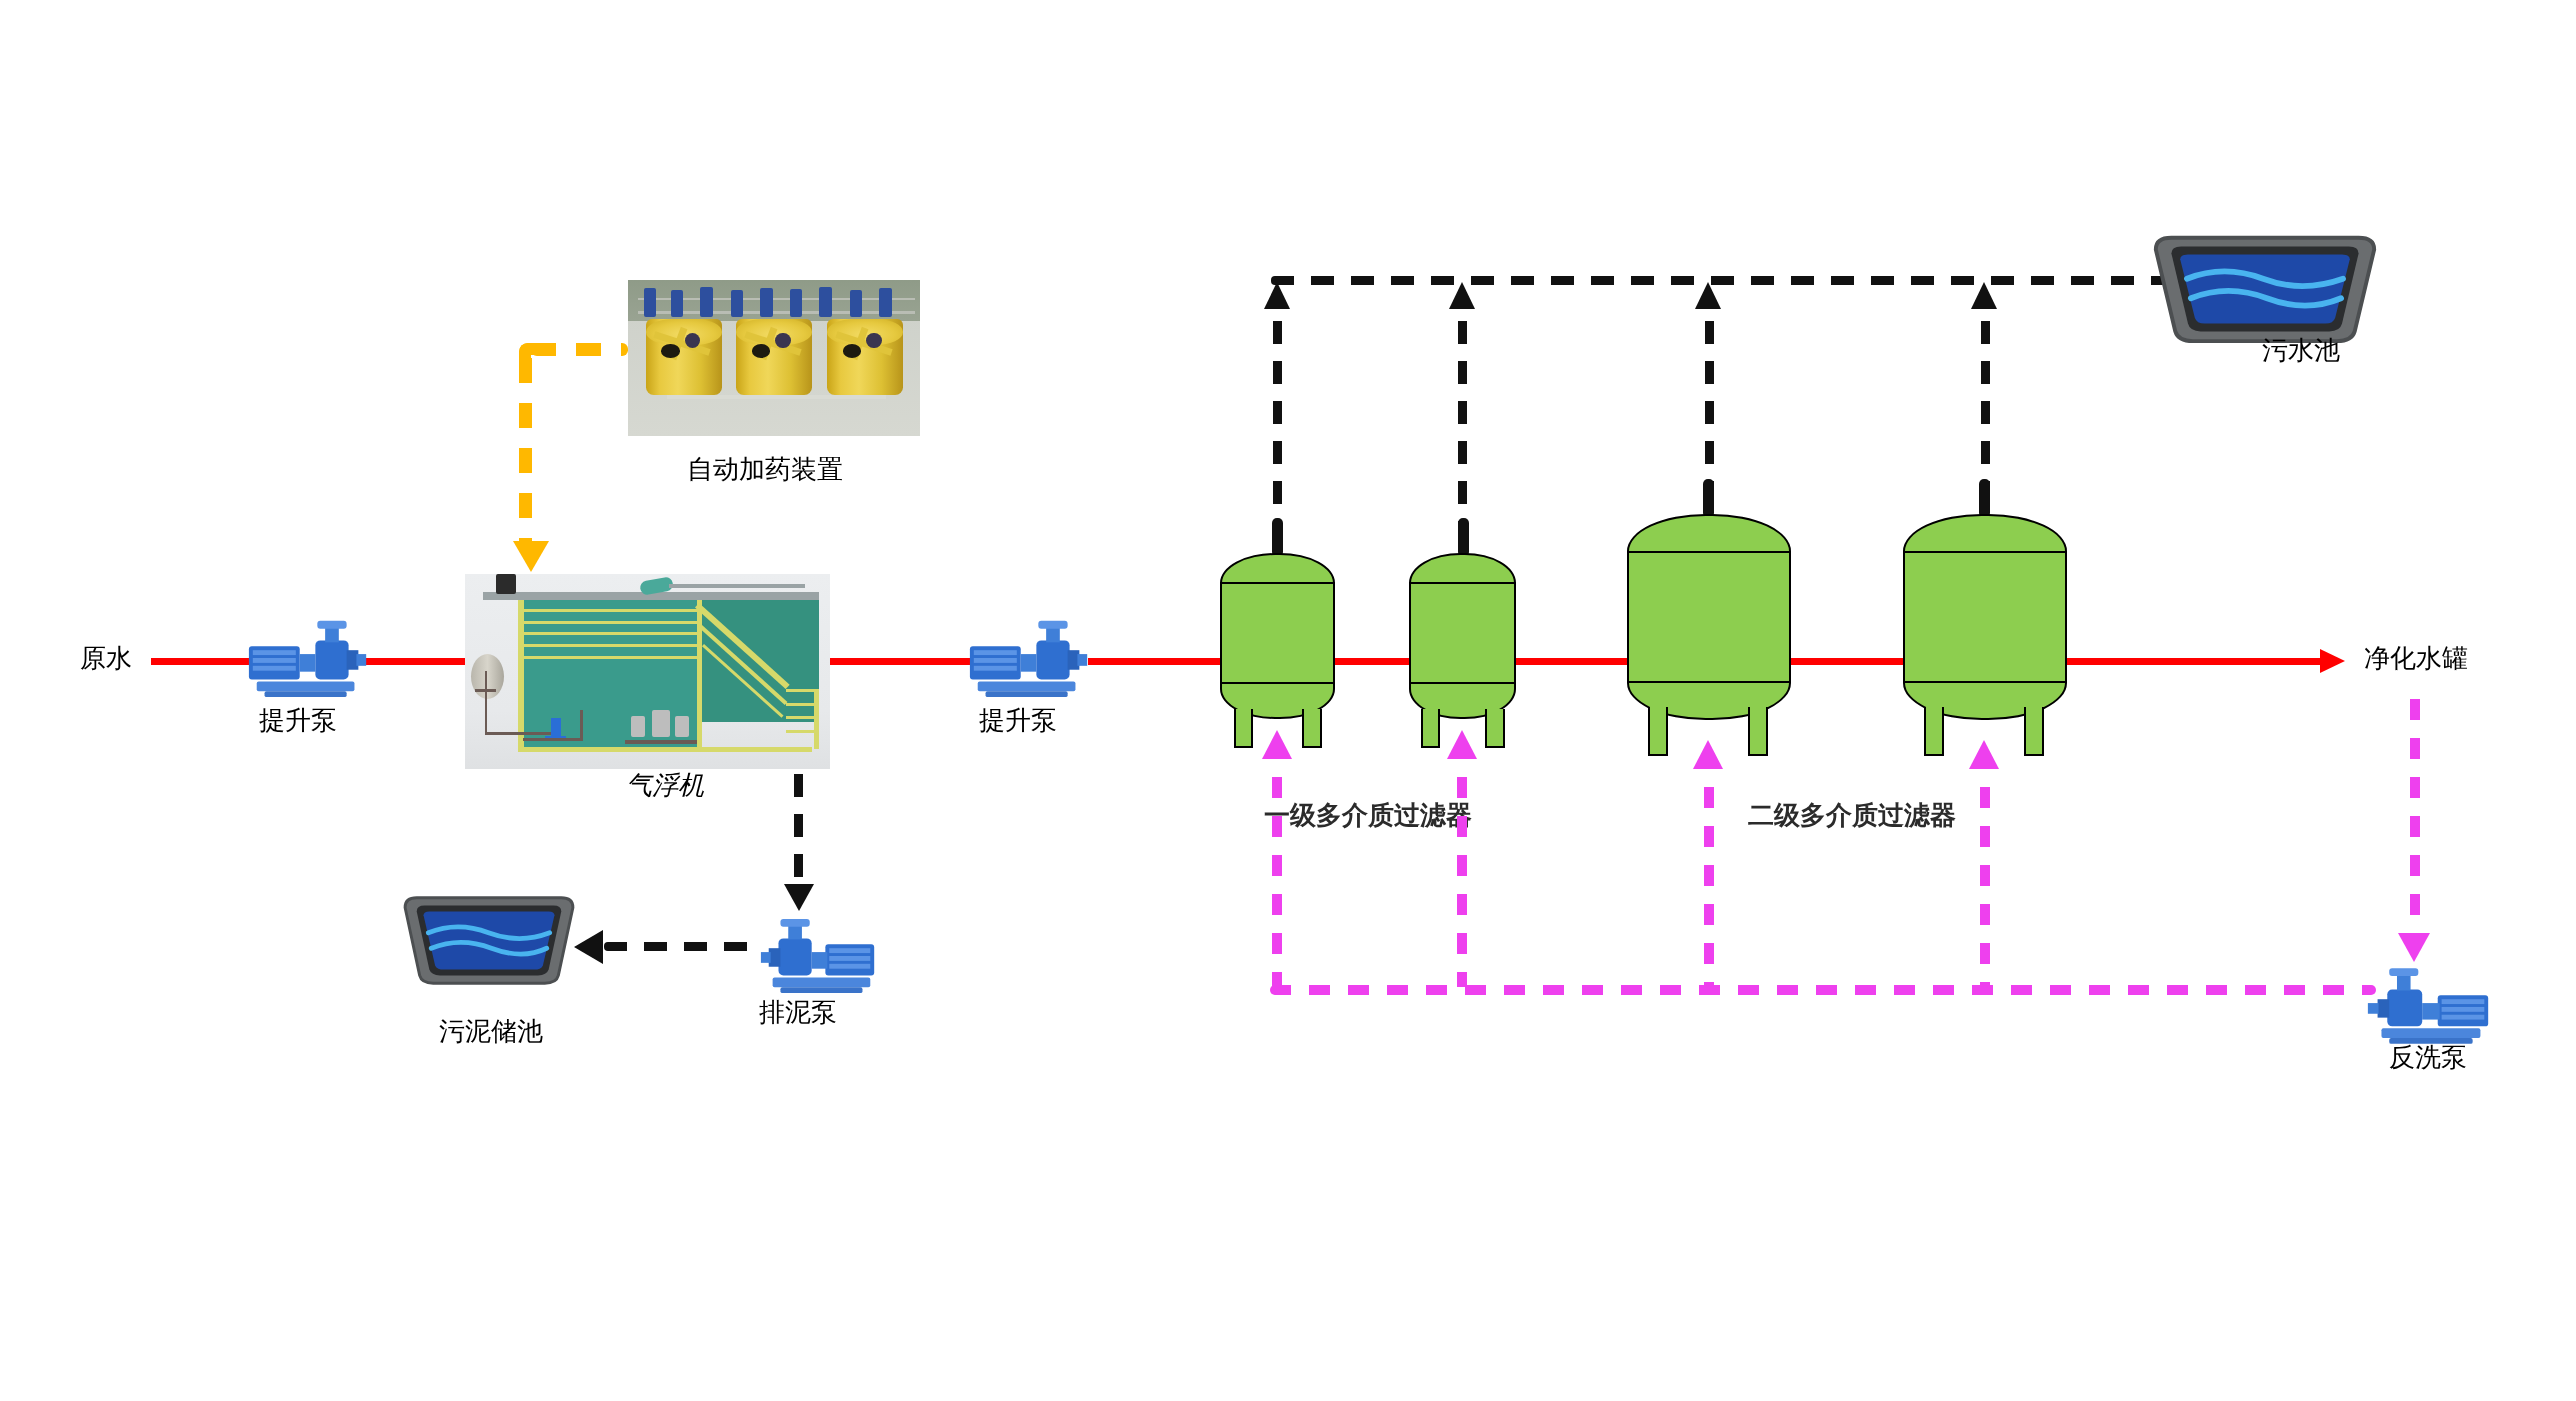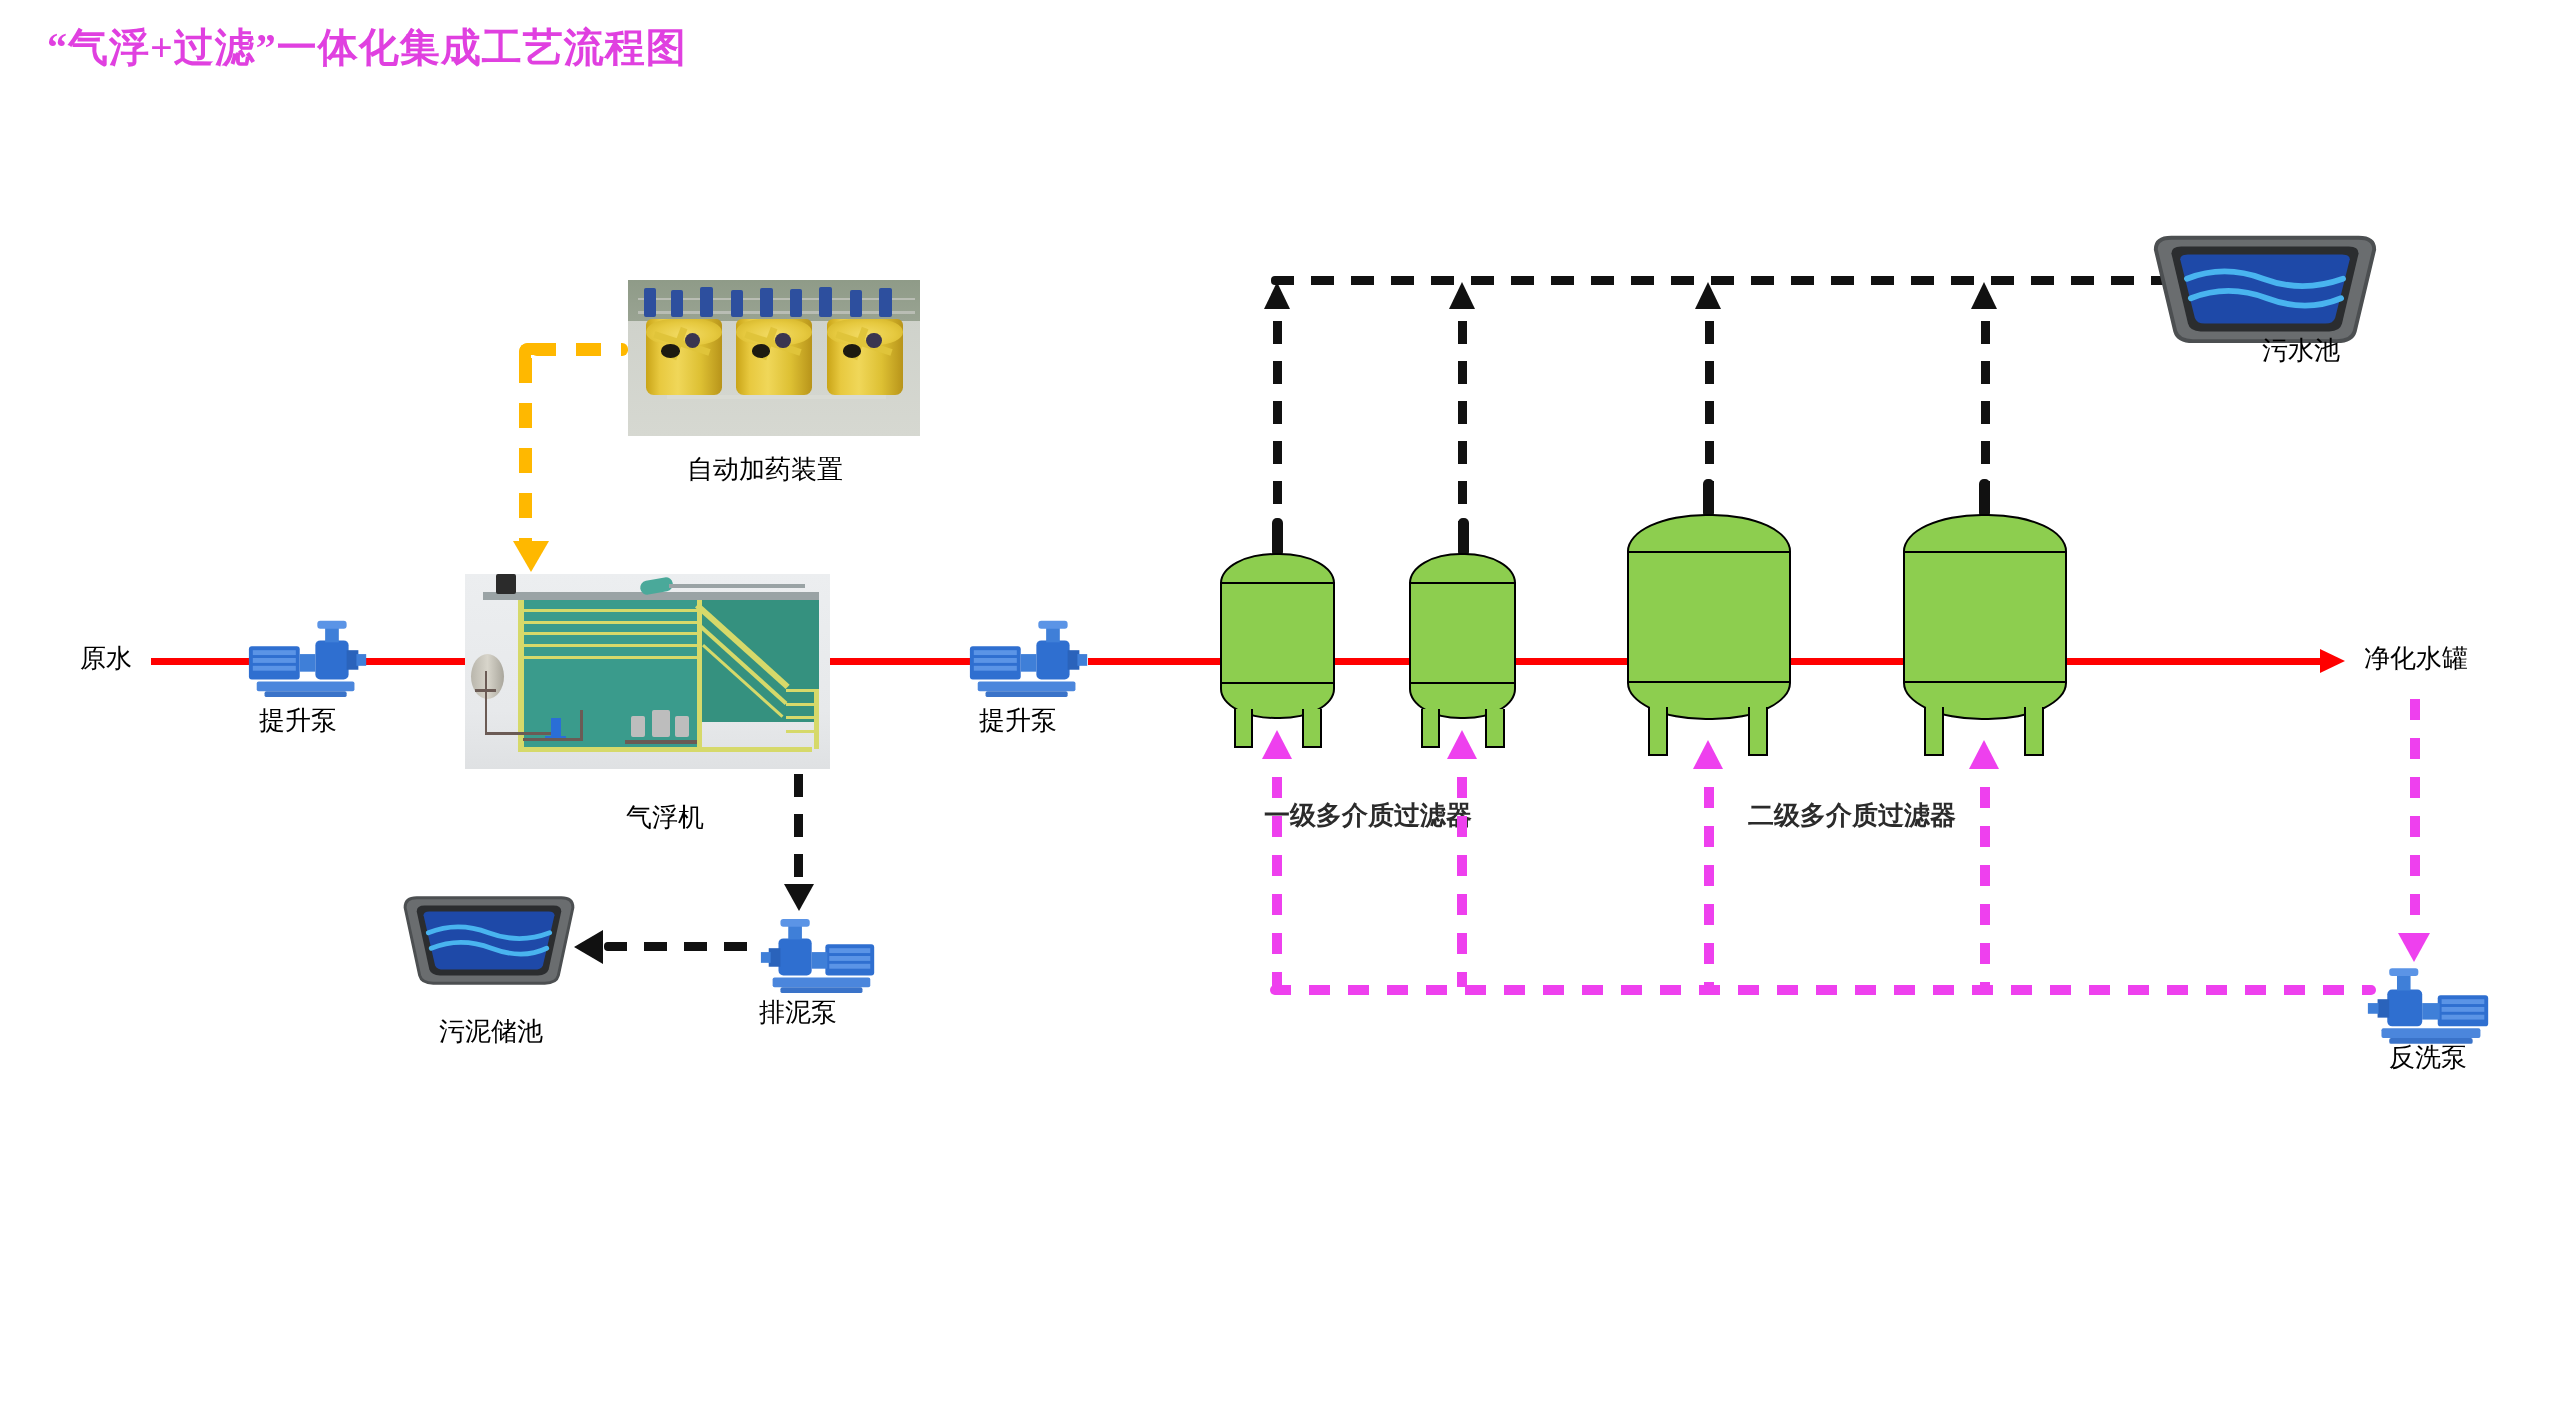--- a/index.html
+++ b/index.html
@@ -305,21 +305,20 @@
     position: absolute;
     background: #4aa99a;
     border-radius: 7.8px;
   }
 </style>
 </head>
 <body>
 
 <div id="canvas">
 
-  <div class="title">“气浮+过滤”一体化集成工艺流程图</div>
 
   <div class="pipe-red" style="left:151px; top:658px; width:112px;"></div>
 
   <div class="pipe-red" style="left:360px; top:658px; width:112px;"></div>
 
   <div class="pipe-red" style="left:832px; top:658px; width:141px;"></div>
 
   <div class="pipe-red" style="left:1088px; top:658px; width:141px;"></div>
 
   <div class="pipe-red" style="left:1324px; top:658px; width:97px;"></div>
@@ -441,21 +440,21 @@
     <div class="bluevalve" style="left:86px; top:144px; width:9.7px; height:19.5px;"></div>
     <div class="bluevalve" style="left:80px; top:162px; width:21.4px; height:4.9px;"></div>
     <div class="thinpipe" style="left:58px; top:164px; width:60px; height:2.9px;"></div>
     <div class="thinpipe" style="left:115px; top:136px; width:2.9px; height:31px;"></div>
 
     <div class="smallpump" style="left:166px; top:142px; width:13.6px; height:21.4px;"></div>
     <div class="smallpump" style="left:187px; top:136px; width:17.5px; height:27px;"></div>
     <div class="smallpump" style="left:210px; top:142px; width:13.6px; height:21.4px;"></div>
     <div class="thinpipe" style="left:160px; top:166px; width:72px; height:3.9px;"></div>
   </div>
-  <div class="label centered" style="left:665px; top:800px;">气浮机</div>
+  <div class="label centered" style="left:665px; top:768px;font-style:italic;">气浮机</div>
 
   <div class="dash-v-black" style="left:794px; top:774px; height:115px;"></div>
   <div class="arrow-down-black" style="left:784px; top:884px;"></div>
 
   <div class="pump" style="left:757px; top:913px;">
     <svg width="125" height="86" viewBox="0 0 128 88">
       <rect x="70" y="32" width="50" height="32" rx="3" fill="#2f6fd0"></rect>
       <rect x="74" y="36" width="42" height="5" fill="#5b94e6"></rect>
       <rect x="74" y="44" width="42" height="5" fill="#5b94e6"></rect>
       <rect x="74" y="52" width="42" height="5" fill="#5b94e6"></rect>

